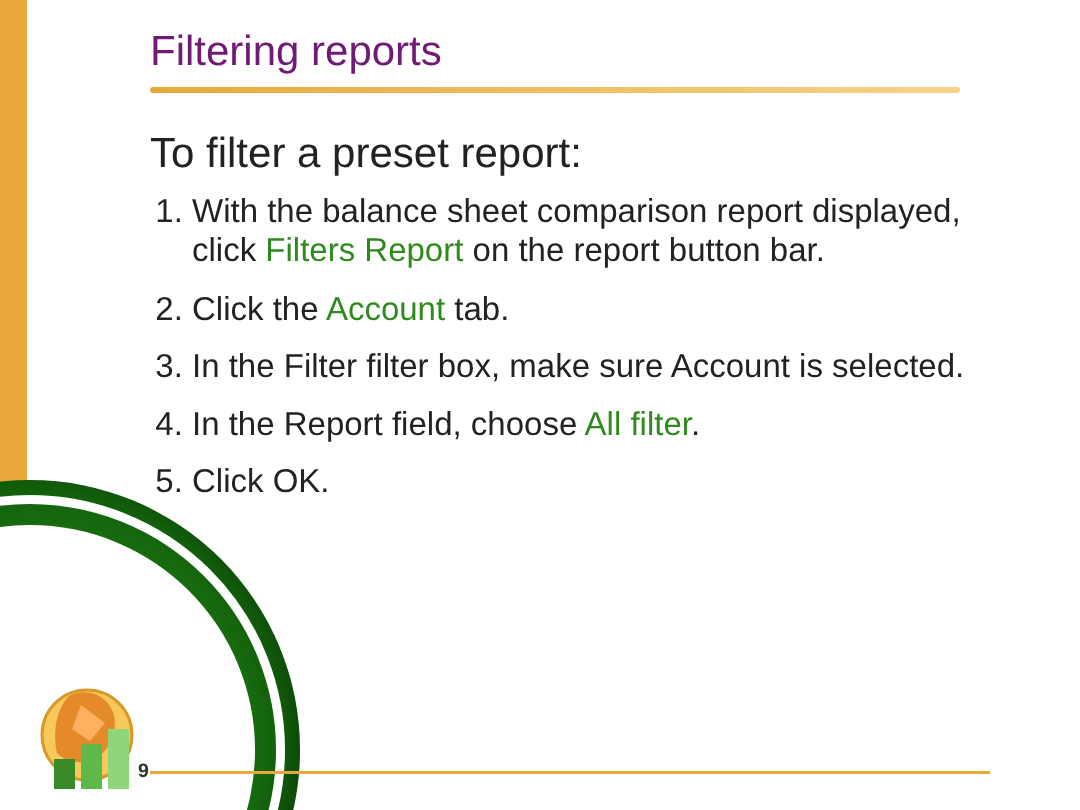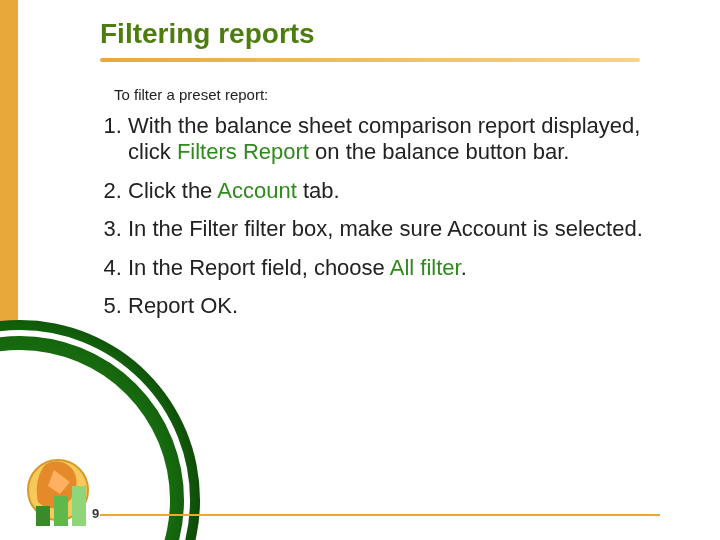--- a/index.html
+++ b/index.html
@@ -43,38 +43,37 @@
     left: 10px; top: 444px;
     width: 110px; height: 90px;
   }
   .slide {
     position: absolute;
     left: 100px; top: 18px;
     width: 590px;
   }
   .title {
     font-size: 28px;
-    font-weight: bold;
-    color: #4d7c0f;
+    font-weight: normal;
+    color: #701a75;
     padding-bottom: 6px;
   }
   .title-rule {
     width: 540px;
     height: 4px;
     background: linear-gradient(to right, #e8a93a 0%, #f6d38a 100%);
     border-radius: 2px;
     margin-top: 2px;
     margin-bottom: 24px;
   }
   .intro {
-    font-size: 15px;
+    font-size: 28px;
     font-weight: 500;
     color: #222;
     margin-bottom: 10px;
-    margin-left: 14px;
   }
   ol.steps {
     list-style: decimal;
     padding-left: 28px;
     font-size: 22px;
     font-weight: 500;
     color: #222;
   }
   ol.steps li {
     margin-bottom: 12px;
@@ -120,31 +119,31 @@
 </div>
 
 <div class="slide">
   <div class="title">Filtering reports</div>
   <div class="title-rule"></div>
 
   <div class="intro">To filter a preset report:</div>
 
   <ol class="steps">
     <li>
-      <span>With the balance sheet comparison report displayed, click </span><span class="accent">Filters Report</span><span> on the balance button bar.</span>
+      <span>With the balance sheet comparison report displayed, click </span><span class="accent">Filters Report</span><span> on the report button bar.</span>
     </li>
     <li>
       <span>Click the </span><span class="accent">Account</span><span> tab.</span>
     </li>
     <li>
       <span>In the Filter filter box, make sure Account is selected.</span><span class="accent"></span><span></span>
     </li>
     <li>
       <span>In the Report field, choose </span><span class="accent">All filter</span><span>.</span>
     </li>
     <li>
-      <span>Report OK.</span><span class="accent"></span><span></span>
+      <span>Click OK.</span><span class="accent"></span><span></span>
     </li>
   </ol>
 </div>
 
 <div class="page-number">9</div>
 <div class="footer-rule"></div>
 
 </body></html>

